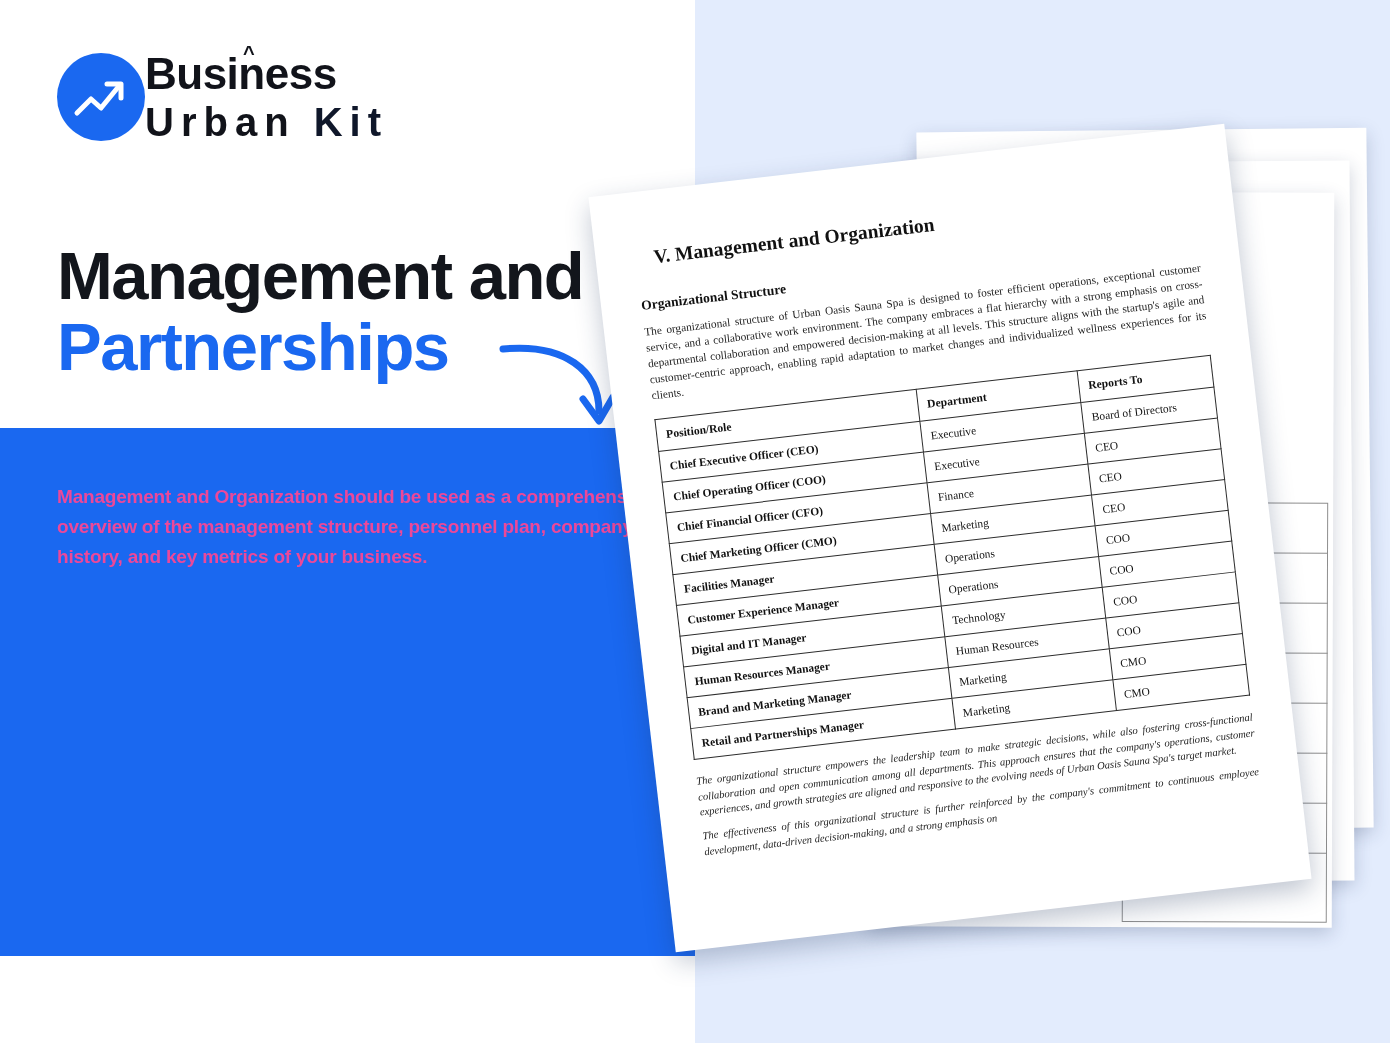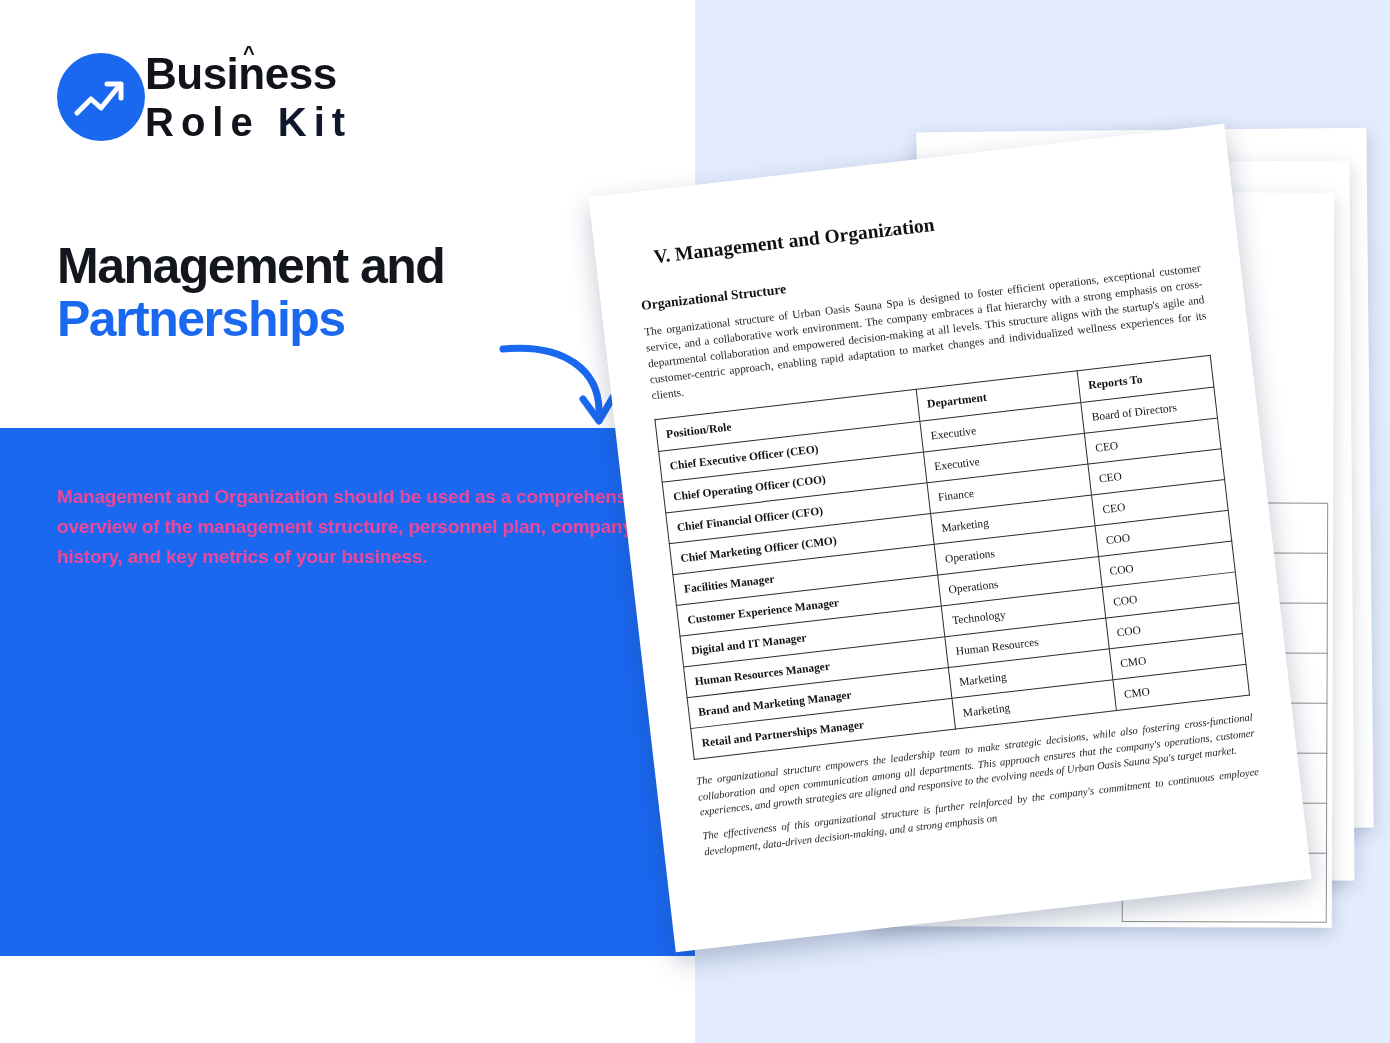--- a/index.html
+++ b/index.html
@@ -51,21 +51,21 @@
   }
   .logo-line2 {
     margin-top:6px; font-size:40px; font-weight:bold;
     letter-spacing:7px; color:#11131a;
   }
   .logo-line2 .kit { color:#0f172a; }
 
   
   .headline {
     position:absolute; left:57px; top:240px; width:620px;
-    font-size:50px; font-weight:bold; line-height:1.06;
+    font-size:67px; font-weight:bold; line-height:1.06;
     color:#13161c; letter-spacing:-1.5px;
   }
   .headline .accent { color:#1a68f0; display:block; }
 
   
   .arrow { position:absolute; left:495px; top:335px; }
 
   
   .panel-text {
     position:absolute; left:57px; top:482px; width:600px;
@@ -163,21 +163,21 @@
       <polyline points="20,60 34,46 44,55 62,33" fill="none" stroke="#ffffff" stroke-width="5" stroke-linecap="round" stroke-linejoin="round"></polyline>
       <polyline points="50,31 64,31 64,45" fill="none" stroke="#ffffff" stroke-width="5" stroke-linecap="round" stroke-linejoin="round"></polyline>
     </svg>
   </div>
   <div class="logo-text">
     <div class="logo-line1">
       <span>Business</span>
       <span class="logo-hat">^</span>
     </div>
     <div class="logo-line2">
-      <span>Role</span>
+      <span>Urban</span>
       <span class="kit">Kit</span>
     </div>
   </div>
 </div>
 
 <div class="headline">
   <span>Management and</span>
   <span class="accent">Partnerships</span>
 </div>
 

